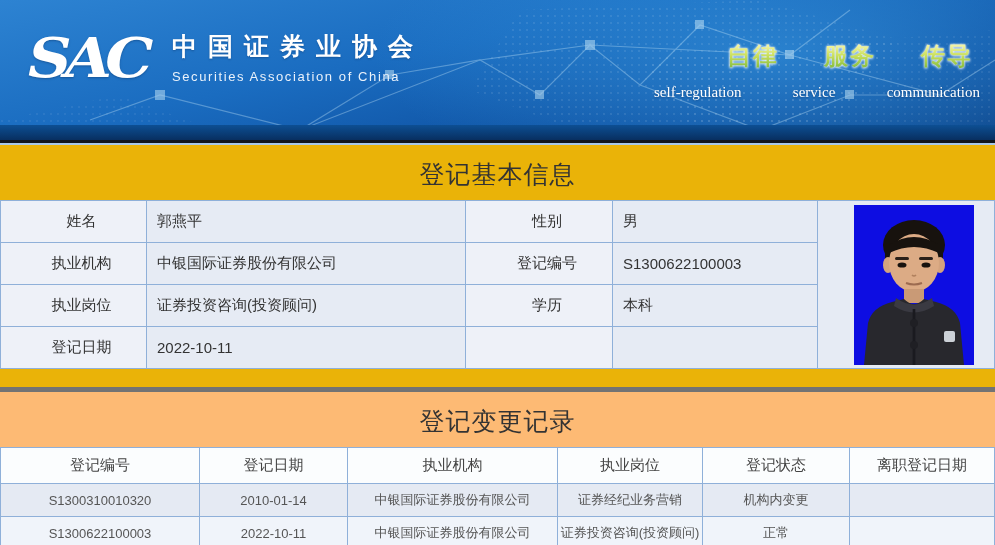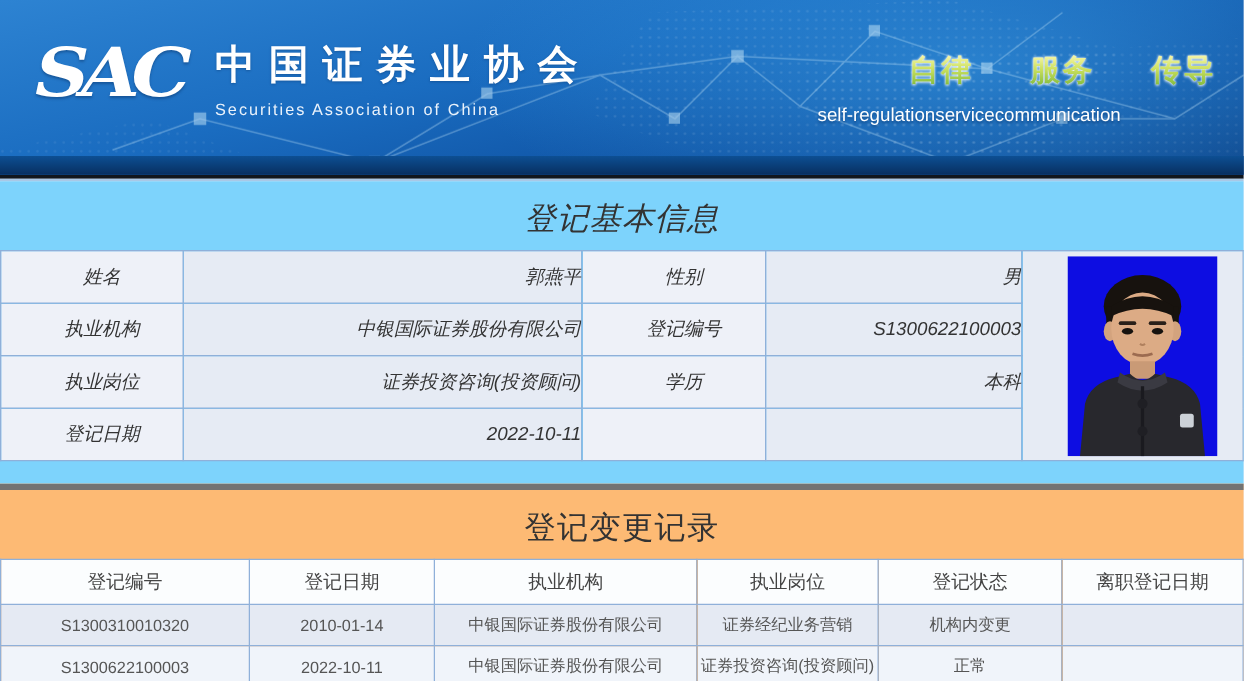--- a/index.html
+++ b/index.html
@@ -15,48 +15,48 @@
   .banner-band { position:absolute; left:0; right:0; bottom:0; height:15px;
     background:linear-gradient(180deg,#0d4f93,#082f60); }
   .divider-dark { height:3px; background:#11161d; }
   .divider-light { height:2px; background:#a9c8e6; }
 
   .logo-sac { position:absolute; left:28px; top:26px; color:#ffffff;
     font-family:"DejaVu Serif", serif; font-style:italic; font-weight:bold;
     font-size:54px; letter-spacing:-6px; transform:scaleX(1.12);
     transform-origin:left center; text-shadow:0 1px 2px rgba(0,30,70,.35); }
   .brand { position:absolute; left:172px; top:30px; color:#fff; }
-  .brand-cn { font-family:Liberation Mono, monospace; font-size:32px; font-weight:600;
+  .brand-cn { font-family:Liberation Mono, monospace; font-size:25px; font-weight:600;
     letter-spacing:11px; white-space:nowrap; text-shadow:0 1px 2px rgba(0,30,70,.3); }
   .brand-en { margin-top:6px; font-size:13px; font-weight:400; letter-spacing:1.6px;
     color:#eaf2fb; white-space:nowrap; }
 
   .slogan-cn { position:absolute; top:40px; right:22px; width:246px;
     display:flex; justify-content:space-between; font-size:24px; font-weight:700;
     letter-spacing:2px; font-family:"Liberation Serif", serif;
     background:linear-gradient(180deg,#fdf9b6 8%,#cbe05e 48%,#7cb83d 92%);
     -webkit-background-clip:text; background-clip:text; color:transparent;
     filter:drop-shadow(0 0 1px rgba(255,255,255,.95)) drop-shadow(0 1px 1px rgba(255,255,255,.55)); }
   .slogan-en { position:absolute; top:84px; right:15px; width:326px;
-    display:flex; justify-content:flex-start; font-size:15px; color:#ffffff;
-    text-shadow:0 1px 2px rgba(0,30,70,.4); }
-
-  
-  .section1 { background:#7dd3fc; padding-bottom:18px;font-style:italic; }
+    display:flex; justify-content:space-between; font-size:15px; color:#ffffff;
+    text-shadow:0 1px 2px rgba(0,30,70,.4);font-family:Liberation Serif, serif; }
+
+  
+  .section1 { background:#eab308; padding-bottom:18px; }
   .section2 { background:#fdba74; border-top:5px solid #737373; }
   .section-title { text-align:center; color:#333; font-size:25px;
     padding:13px 0 9px 0; letter-spacing:1px; }
 
   table { width:995px; border-collapse:collapse; table-layout:fixed; }
   td, th { border:1px solid #8fb0d9; overflow:hidden; white-space:nowrap; }
 
   
   .t1 td { height:42px; font-size:15px; color:#333;padding-left:16px; }
   .t1 .lbl { text-align:center; background:#eef1f8; }
-  .t1 .val { background:#e6ebf4; padding-left:10px; text-align:right; }
+  .t1 .val { background:#e6ebf4; padding-left:10px; text-align:left; }
   .t1 .photo-cell { background:#e6ebf4; text-align:center; vertical-align:middle; }
 
   
   .t2 th { height:36px; font-size:15px; font-weight:normal; color:#444;
     background:#fbfdfe; text-align:center; }
   .t2 td { height:33px; font-size:13px; color:#555; text-align:center;margin-top:36px; }
   .t2 tr.r0 td { background:#e5eaf3; }
   .t2 tr.r1 td { background:#f0f4fa; }
 </style>
 </head>

